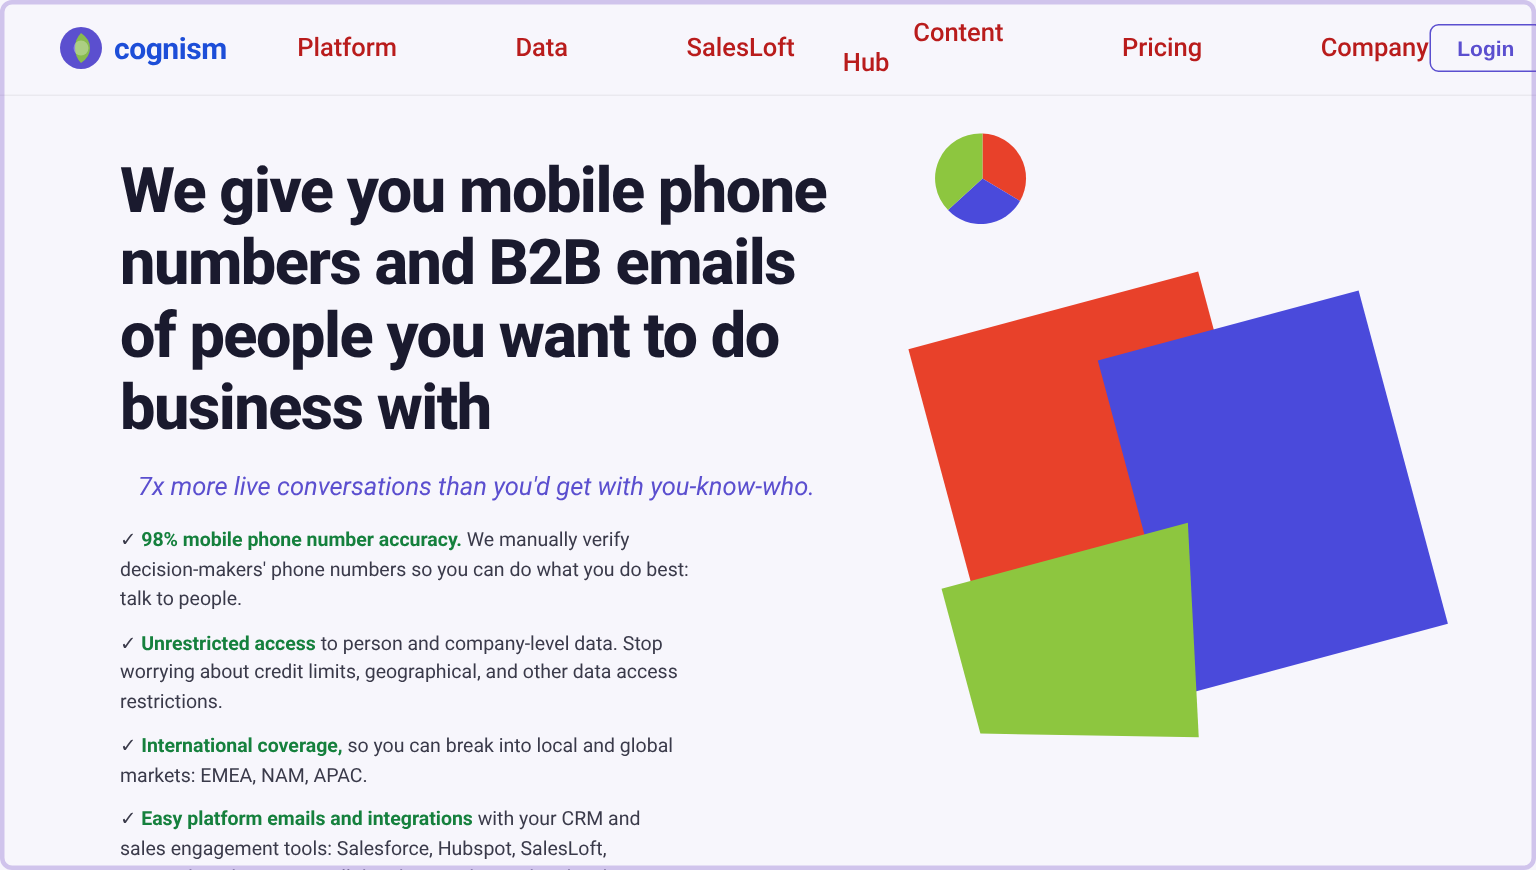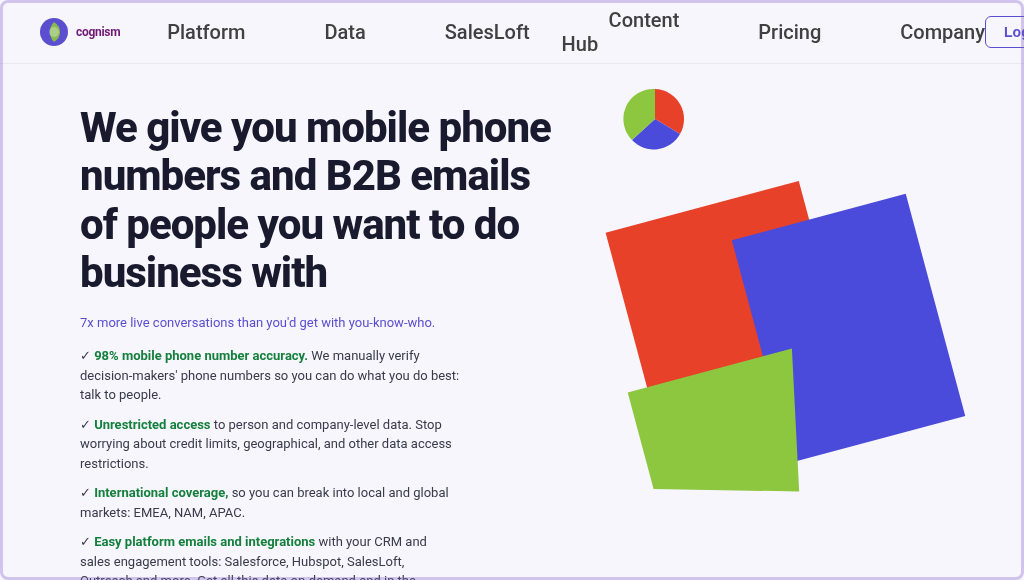--- a/index.html
+++ b/index.html
@@ -49,37 +49,37 @@
       align-items: center;
       gap: 8px;
     }
 
     .logo-icon {
       width: 28px;
       height: 28px;
     }
 
     .logo-text {
-      font-size: 12px;
+      font-size: 20px;
       font-weight: 700;
-      color: #701a75;
+      color: #1d4ed8;
       letter-spacing: -0.3px;
     }
 
     .nav-links {
       display: flex;
       align-items: center;
       gap: 32px;
       list-style: none;
     }
 
     .nav-links li a {
       text-decoration: none;
-      color: #404040;
-      font-size: 20px;
+      color: #b91c1c;
+      font-size: 17px;
       font-weight: 500;
       padding-left: 47px;
     }
 
     .nav-actions {
       display: flex;
       align-items: center;
       gap: 12px;
     }
 
@@ -130,23 +130,25 @@
       font-size: 42px;
       font-weight: 800;
       color: #1a1a2e;
       line-height: 1.15;
       letter-spacing: -1px;
       margin-bottom: 18px;
     }
 
     .tagline {
       color: #5b4fcf;
-      font-size: 13px;
+      font-size: 17px;
       font-weight: 400;
       margin-bottom: 16px;
+      font-style: italic;
+      margin-left: 12px;
     }
 
     .features-list {
       list-style: none;
       display: flex;
       flex-direction: column;
       gap: 10px;
       margin-bottom: 28px;
     }
 

